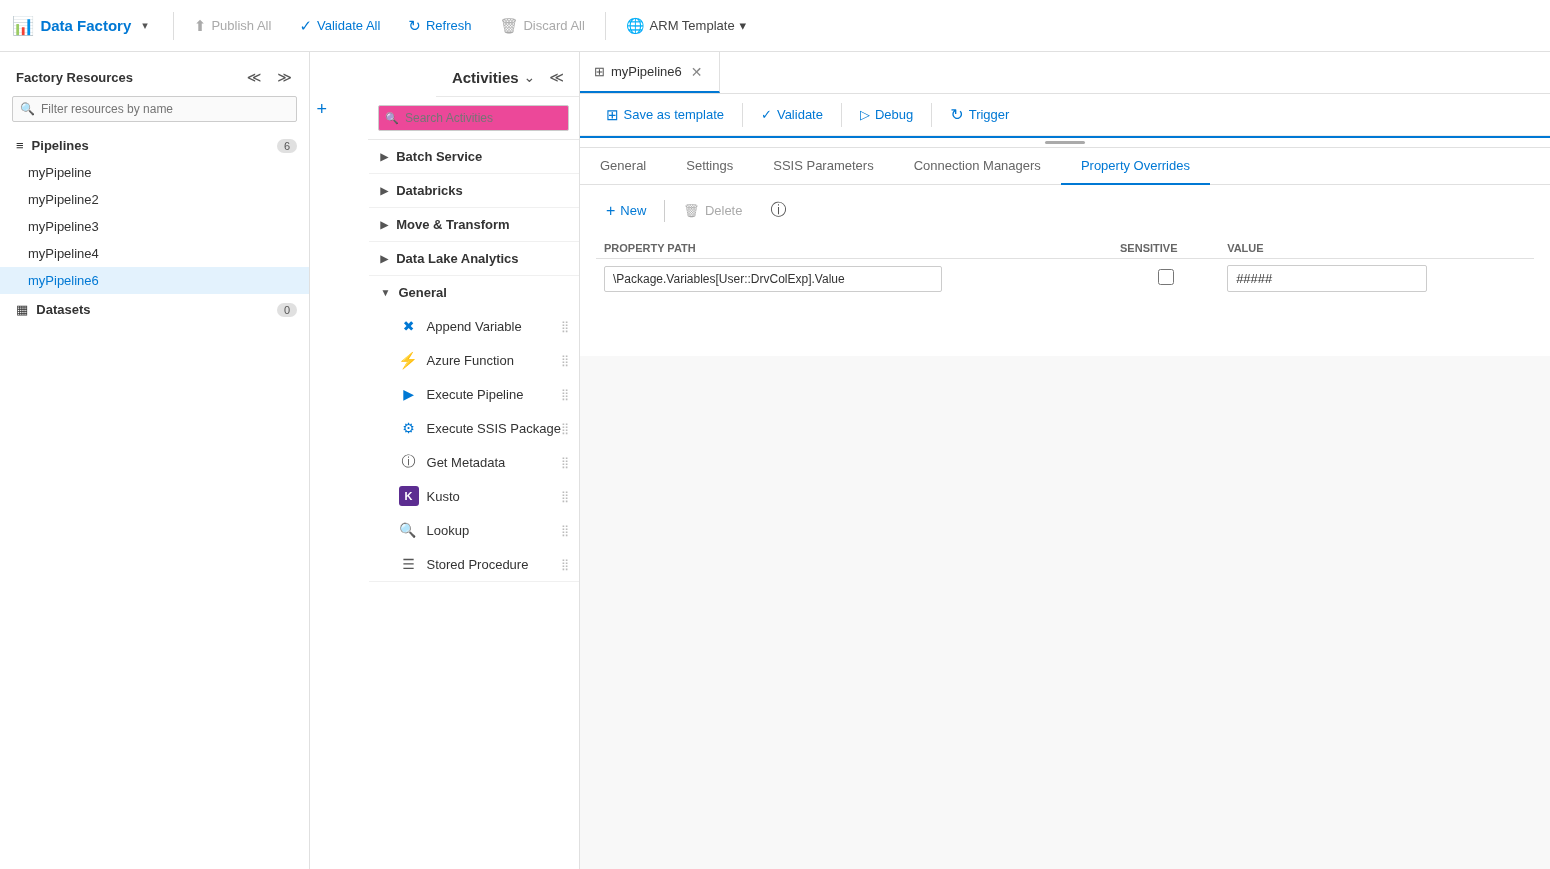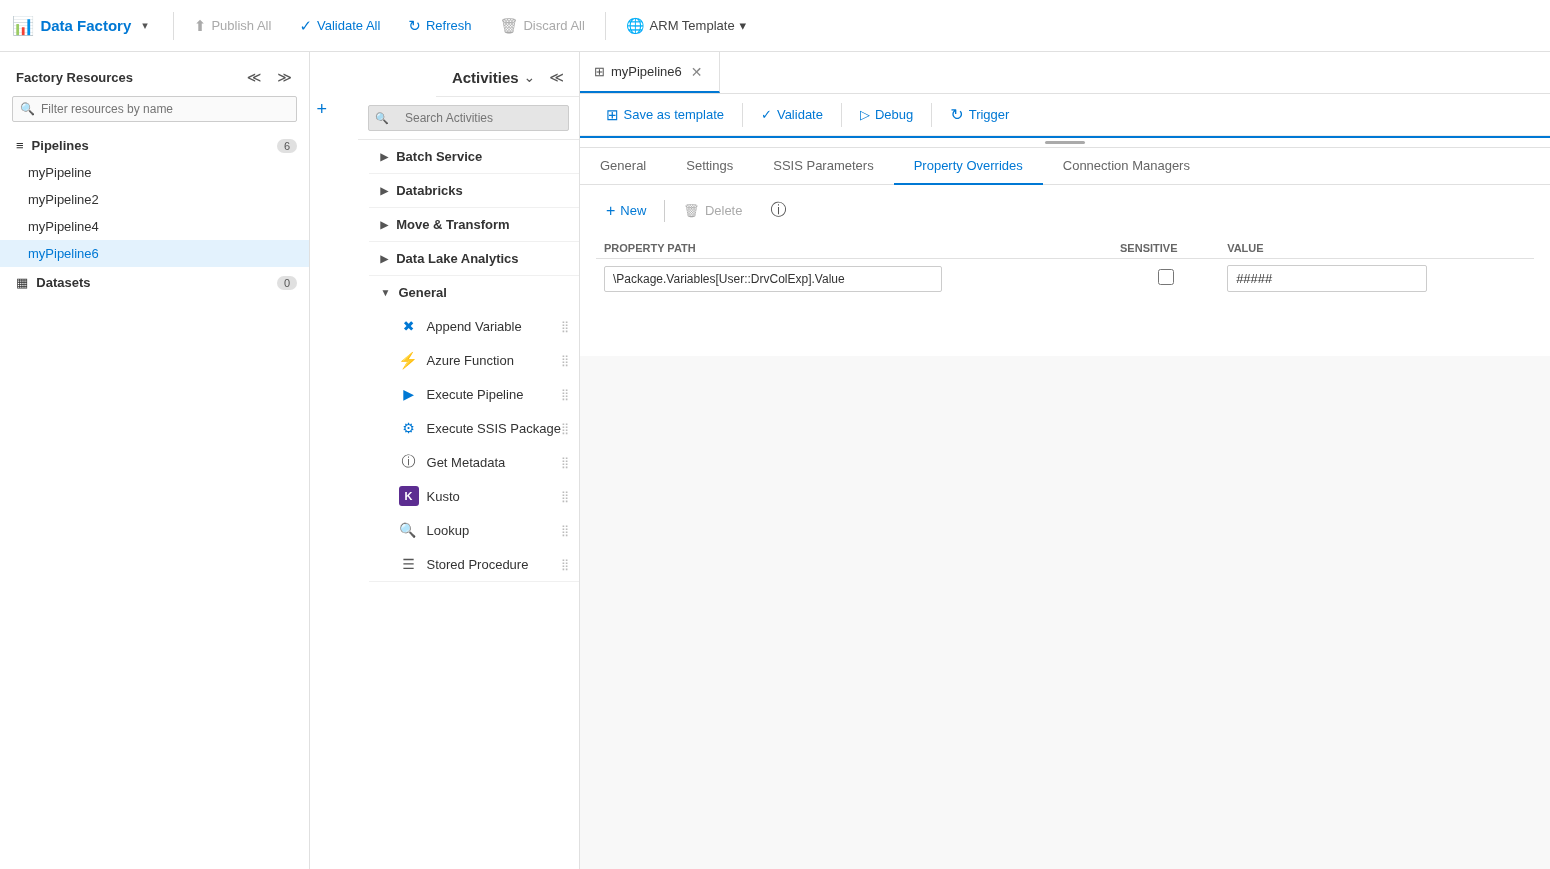--- a/index.html
+++ b/index.html
@@ -79,22 +79,22 @@
     .activities-header {
       display: flex; align-items: center; justify-content: space-between;
       padding: 14px 10px 8px 16px; border-bottom: 1px solid #e8e8e8;
     }
     .activities-title { font-size: 15px; font-weight: 600; }
     .activities-header-icons { display: flex; gap: 4px; }
     .activities-search {
       padding: 8px 10px; border-bottom: 1px solid #e8e8e8;
     }
     .activities-search input {
-      width: 100%; padding: 5px 8px 5px 36px; border: 1px solid #ccc;
-      border-radius: 2px; font-size: 12px; background: #e5e5e5;
+      width: 100%; padding: 5px 8px 5px 26px; border: 1px solid #ccc;
+      border-radius: 2px; font-size: 12px; background: #ec4899;
     }
     .activities-search-wrap { position: relative; }
     .activities-search-wrap .search-icon {
       position: absolute; left: 7px; top: 50%; transform: translateY(-50%);
       color: #888; font-size: 11px;
     }
     .act-group { border-bottom: 1px solid #f0f0f0; }
     .act-group-header {
       display: flex; align-items: center; gap: 8px; padding: 9px 12px;
       cursor: pointer; font-weight: 600; font-size: 13px;
@@ -245,20 +245,21 @@
     <div class="sidebar-section">
       <div class="sidebar-section-left">
         <span>≡</span>
         <span class="sidebar-section-title">Pipelines</span>
       </div>
       <span class="sidebar-section-count">6</span>
     </div>
     <ul class="sidebar-items">
       <li class="sidebar-item">myPipeline</li>
       <li class="sidebar-item">myPipeline2</li>
+      <li class="sidebar-item">myPipeline3</li>
       <li class="sidebar-item">myPipeline4</li>
       <li class="sidebar-item active">myPipeline6</li>
     </ul>
 
     <div class="sidebar-section">
       <div class="sidebar-section-left">
         <span>▦</span>
         <span class="sidebar-section-title">Datasets</span>
       </div>
       <span class="sidebar-section-count">0</span>
@@ -416,22 +417,22 @@
       <div class="bottom-panel">
 
         <div style="display:flex;justify-content:center;padding:3px 0;cursor:ns-resize;border-bottom:1px solid #e0e0e0;">
           <div style="width:40px;height:3px;background:#aaa;border-radius:2px;"></div>
         </div>
 
         <div class="bottom-tabs">
           <div class="bottom-tab">General</div>
           <div class="bottom-tab">Settings</div>
           <div class="bottom-tab">SSIS Parameters</div>
+          <div class="bottom-tab">Connection Managers</div>
           <div class="bottom-tab active">Property Overrides</div>
-          <div class="bottom-tab">Connection Managers</div>
         </div>
 
         <div class="prop-panel">
           <div class="prop-toolbar">
             <button class="prop-btn">
               <span style="font-size:16px;font-weight:300;">+</span>
               <span>New</span>
             </button>
             <div class="prop-sep"></div>
             <button class="prop-btn disabled">

